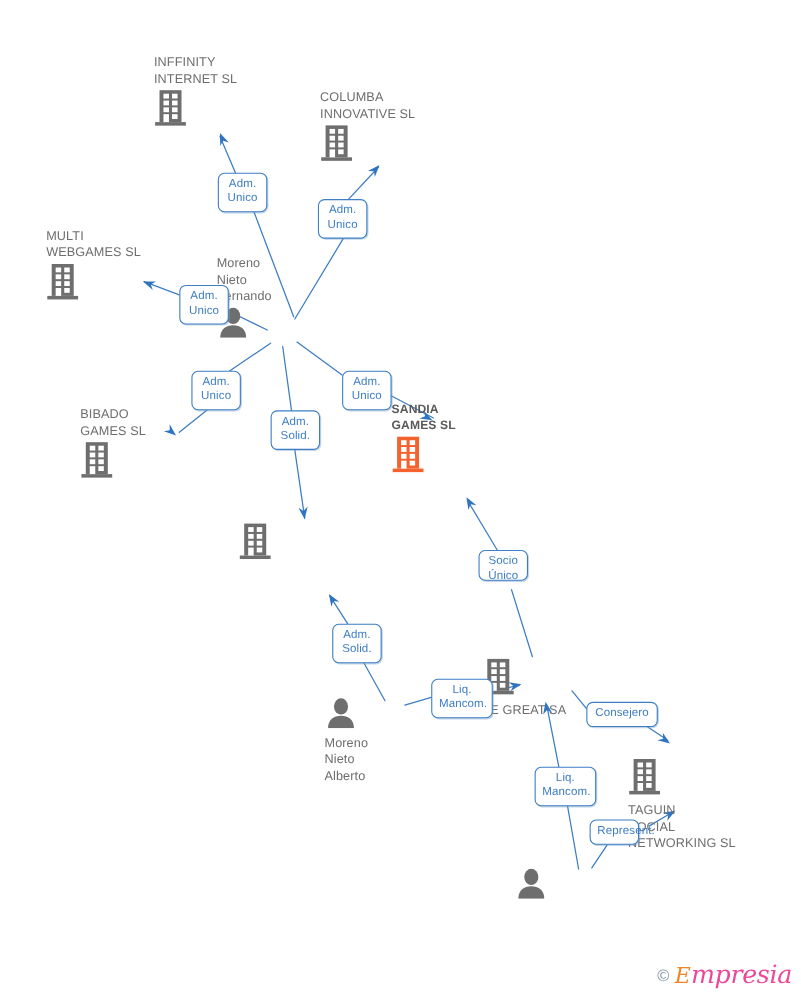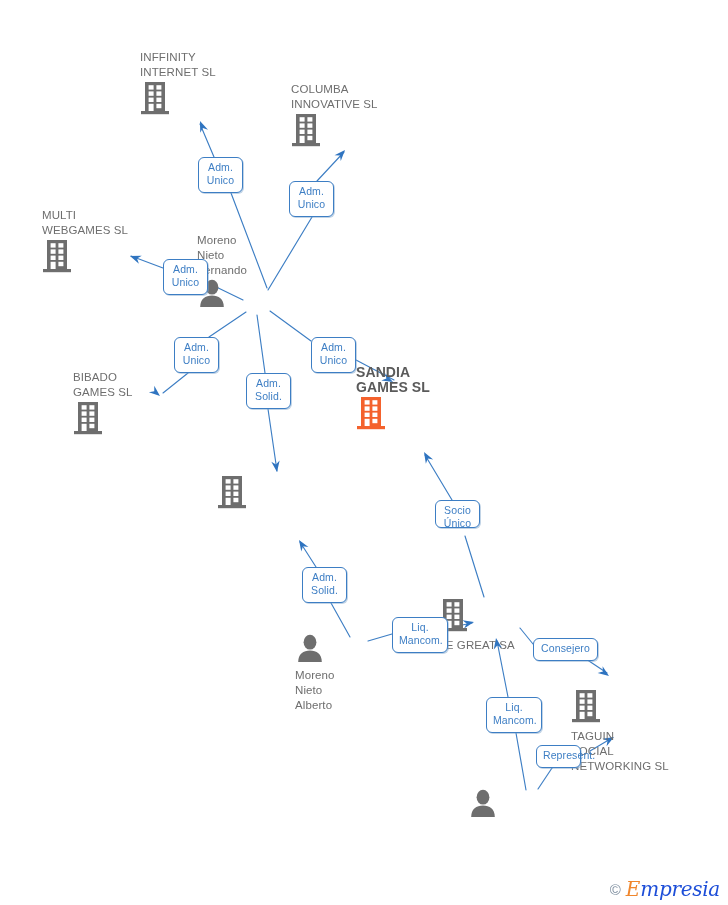--- a/index.html
+++ b/index.html
@@ -42,21 +42,21 @@
     display: block;
     margin: 0 auto;
   }
   .node .caption {
     display: block;
     white-space: pre-line;
   }
   .node.focus .caption {
     font-weight: bold;
     color: #5e5e5e;
-    font-size: 14px;
+    font-size: 11px;
   }
   .node.caption-top .caption { margin-bottom: 1px; }
   .node.caption-bottom .caption { margin-top: 2px; }
 
   
   .chip {
     position: absolute;
     box-sizing: border-box;
     border: 1.4px solid #3d7ec4;
     border-radius: 6px;
@@ -92,22 +92,22 @@
     line-height: 1;
     white-space: nowrap;
     font-family: "DejaVu Serif", serif;
     font-style: italic;
   }
   #footer-logo .wordmark .lead {
     color: #f0862c;
     font-size: 20px;
   }
   #footer-logo .wordmark .rest {
-    color: #1d4ed8;
-    font-size: 20px;
+    color: #ec4899;
+    font-size: 23px;
     letter-spacing: -0.3px;
   }
 </style>
 </head>
 <body>
 
 <div id="canvas">
 
   <svg id="edges" viewBox="0 0 728 905">
     <g id="edge-lines" stroke="#3d7ec4" stroke-width="1.15" fill="none" stroke-linecap="round">

